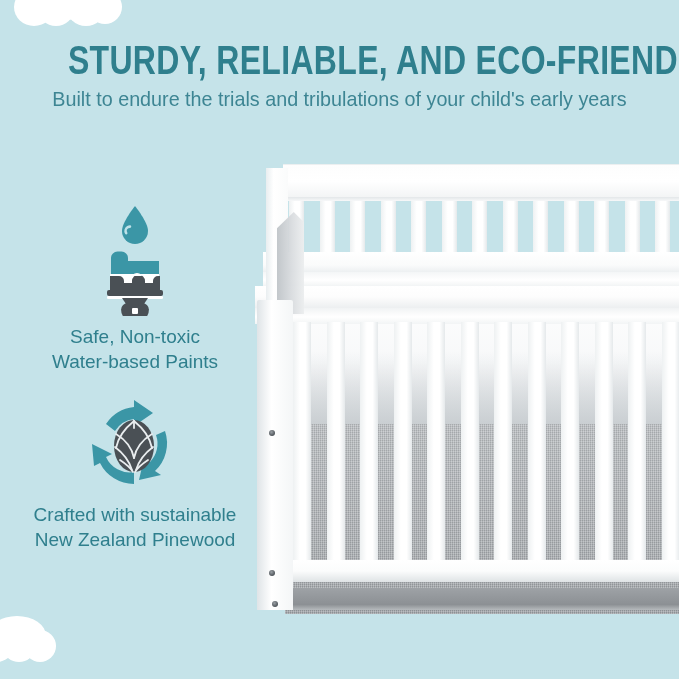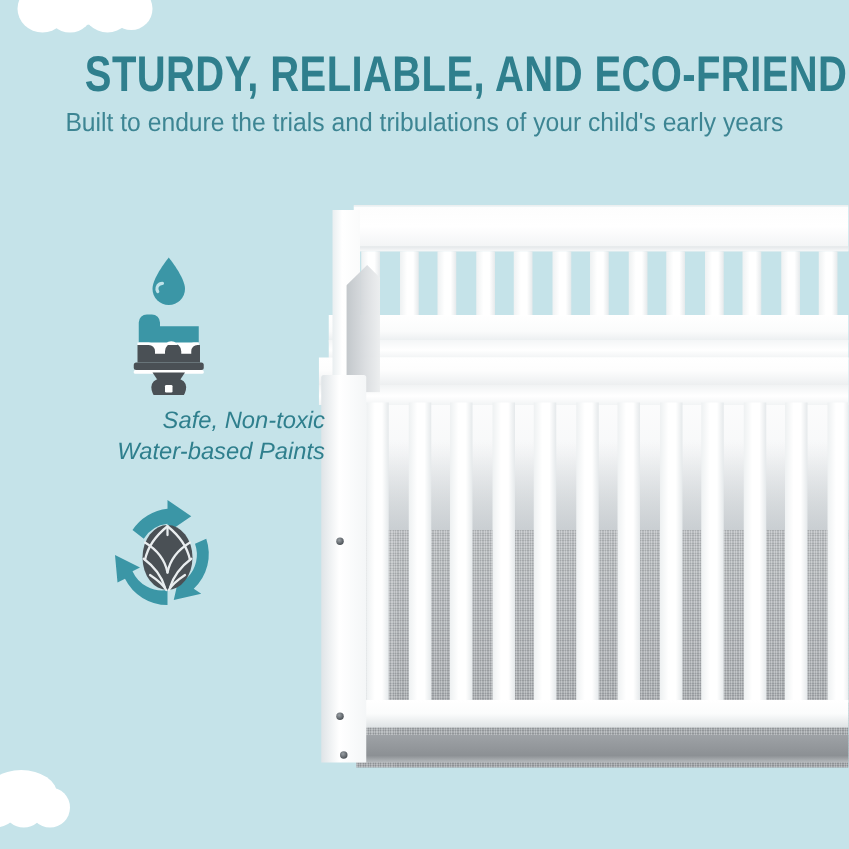--- a/index.html
+++ b/index.html
@@ -65,21 +65,21 @@
     color: #3d8593;
     font-size: 21px;
     line-height: 26px;
     font-weight: normal;
     transform: scaleX(0.94);
     transform-origin: center top;
     white-space: nowrap;
   }
 
   
-  .feature { position: absolute; text-align: right; font-style: italic; }
+  .feature { position: absolute; text-align: center; }
   #feature-paint  { left: 10px; top: 198px; width: 250px; }
   #feature-wood   { left: 10px; top: 398px; width: 250px; }
 
   .feature-icon { position: relative; height: 118px; }
   .feature-label {
     color: #2f7f8d;
     font-size: 19px;
     line-height: 25px;
     font-weight: normal;
     margin-top: 8px;
@@ -311,15 +311,17 @@
             <path d="M142 36 C132 42 126 50 124 60"></path>
             <path d="M105 49 C113 55 119 62 122 72"></path>
             <path d="M143 49 C135 55 129 62 126 72"></path>
             <path d="M110 62 C116 66 120 69 123 74"></path>
             <path d="M138 62 C132 66 128 69 125 74"></path>
             <path d="M124 23 L124 30"></path>
           </g>
         </g>
       </svg>
     </div>
+    <div class="feature-label">Crafted with sustainable
+New Zealand Pinewood</div>
   </div>
 
 </div>
 
 </body></html>

